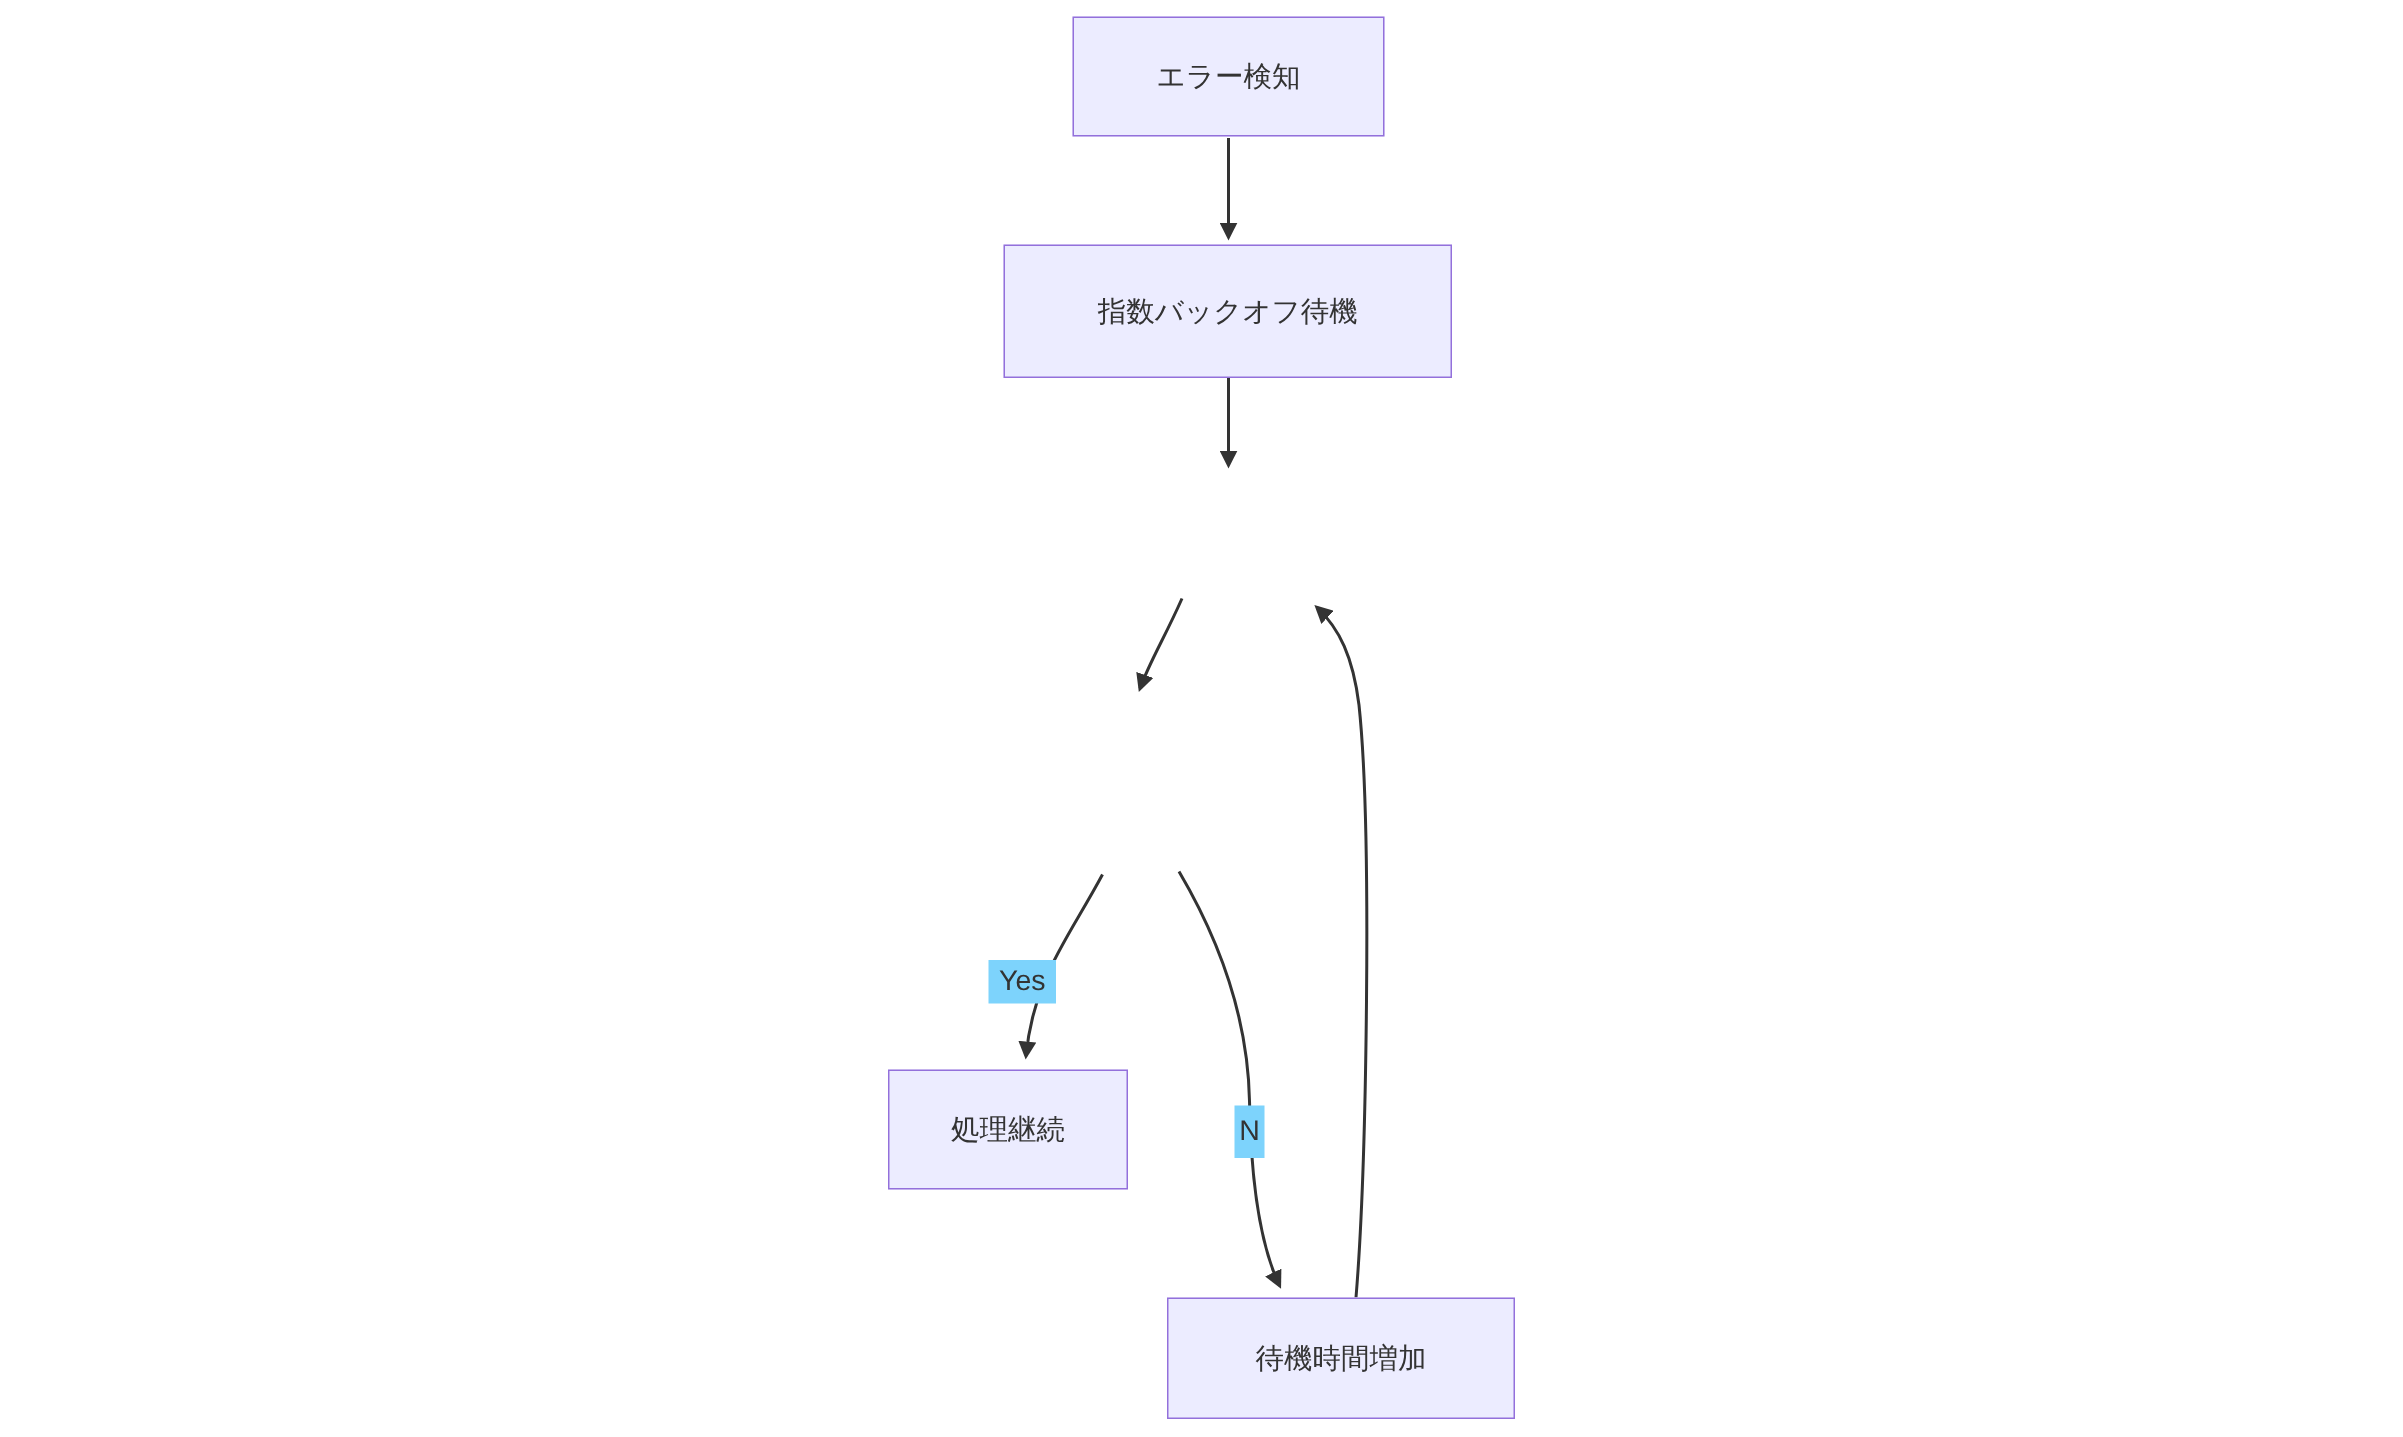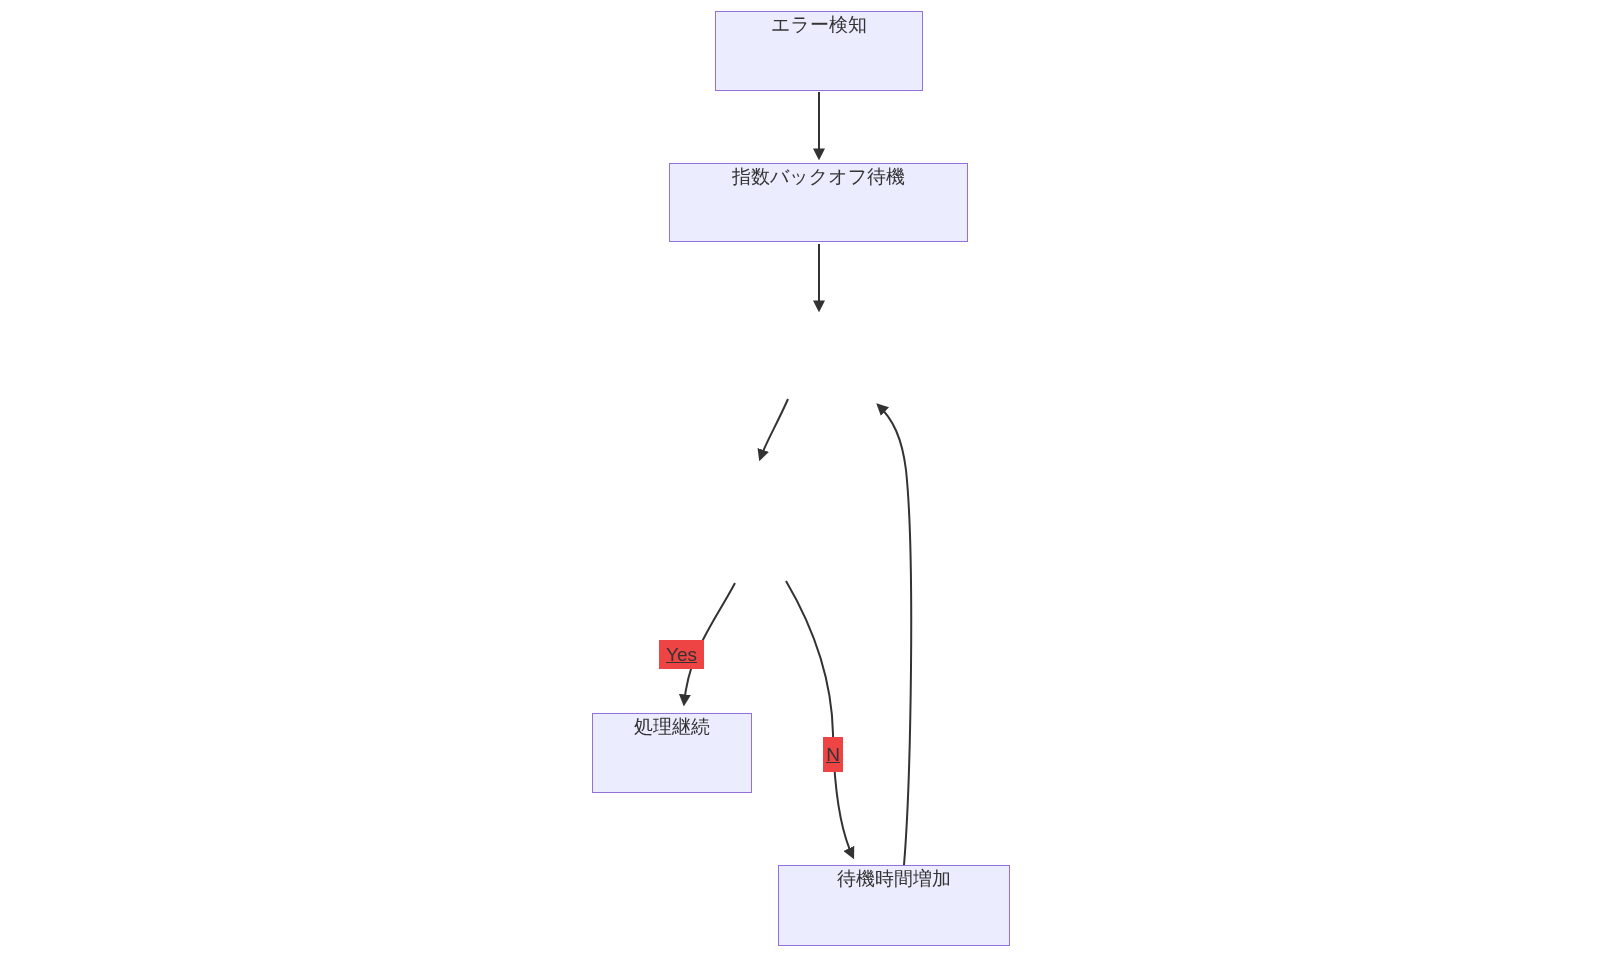--- a/index.html
+++ b/index.html
@@ -18,53 +18,52 @@
     z-index: 1;
   }
   .node {
     position: absolute;
     background: #ECECFF;
     border: 1.5px solid #9370DB;
     box-sizing: border-box;
     color: #333333;
     font-size: 19px;
     display: flex;
-    align-items: flex-start;
+    align-items: center;
     justify-content: center;
     text-align: center;
     z-index: 2;
   }
   .diamond-wrap {
     position: absolute;
     z-index: 2;
   }
   .diamond-wrap svg { display: block; }
   .diamond-label {
     position: absolute;
     left: 0; top: 0; right: 0; bottom: 0;
     display: flex;
     align-items: center;
     justify-content: center;
     color: #333333;
     font-size: 19px;
   }
   .edge-label {
     position: absolute;
-    background: #ef4444;
+    background: #7dd3fc;
     color: #333333;
     font-size: 19px;
     display: flex;
     align-items: center;
     justify-content: center;
     z-index: 3;
-    text-decoration: underline;
   }
   
   #node-error     { left: 715px; top: 11px;  width: 208px; height: 80px; }
-  #node-backoff   { left: 669px; top: 163px; width: 299px; height: 79px; }
+  #node-backoff   { left: 669px; top: 163px; width: 299px; height: 89px; }
   #node-retry     { left: 716px; top: 316px; width: 206px; height: 82px; }
   #node-continue  { left: 592px; top: 713px; width: 160px; height: 80px; }
   #node-increase  { left: 778px; top: 865px; width: 232px; height: 81px; }
   #decision-success { left: 692px; top: 468px; width: 133px; height: 138px; }
   #label-yes { left: 659px; top: 640px; width: 45px; height: 29px; }
   #label-n   { left: 823px; top: 737px; width: 20px;  height: 35px; }
 </style>
 </head>
 <body>
 

